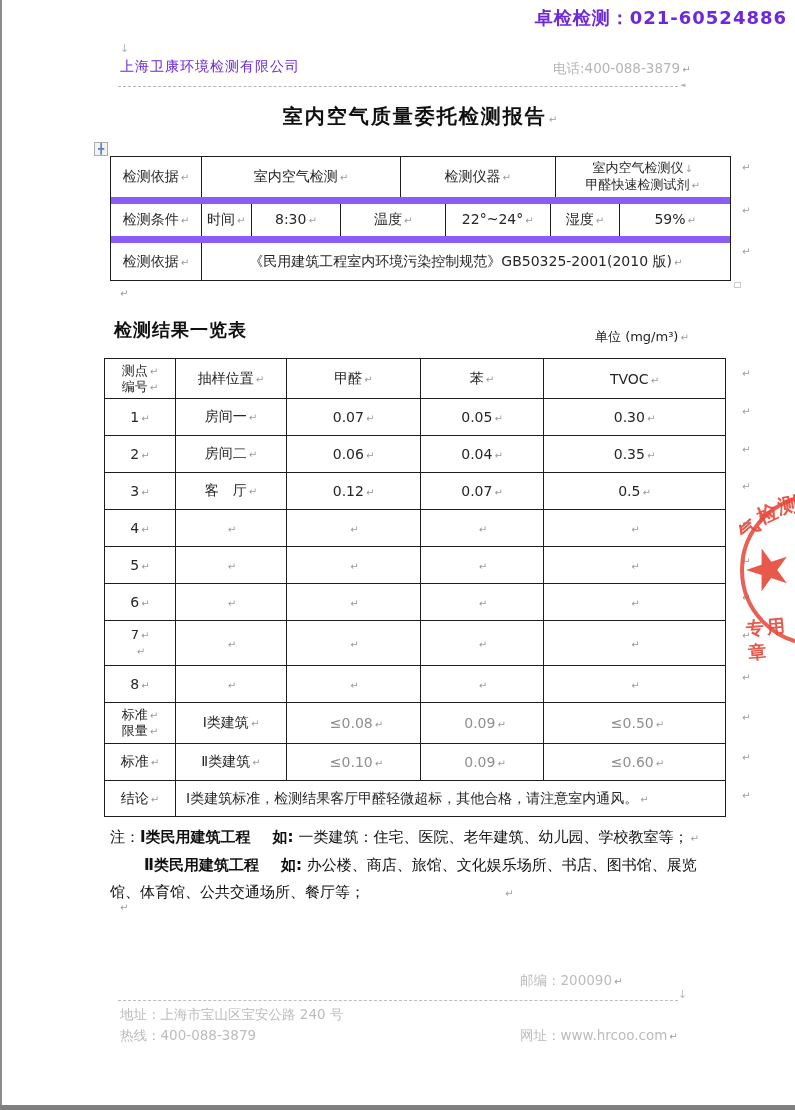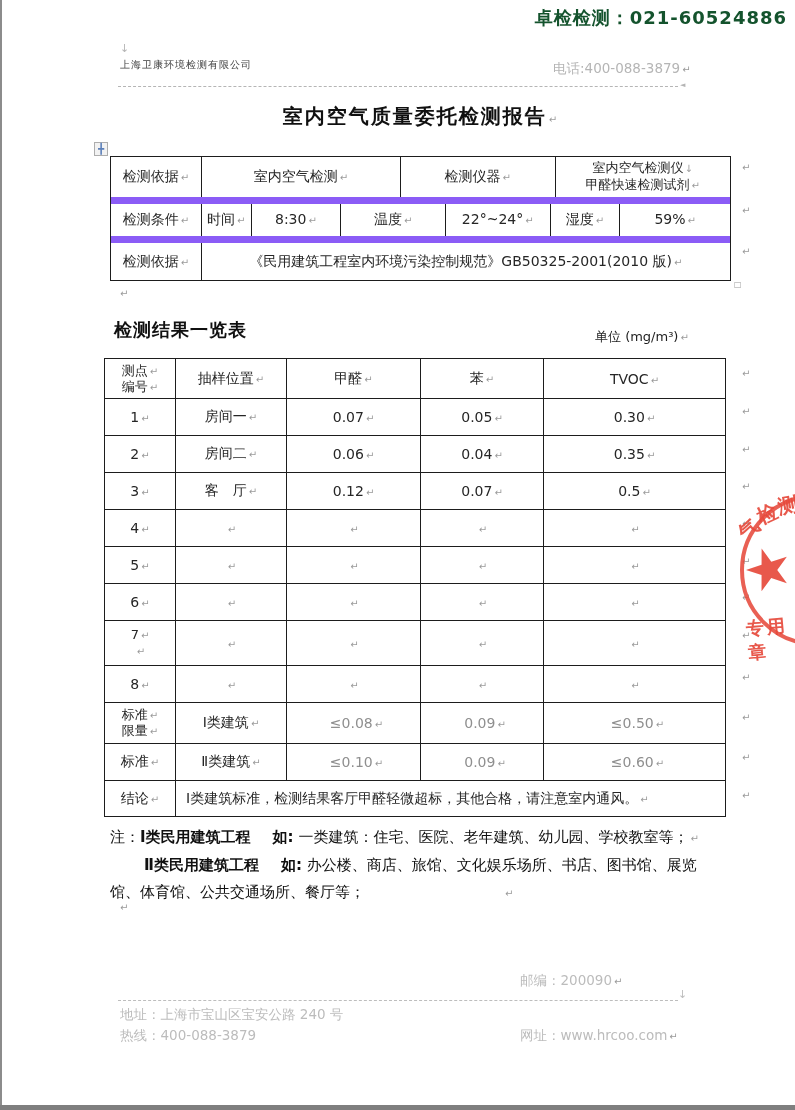--- a/index.html
+++ b/index.html
@@ -7,24 +7,24 @@
   body {
     position:relative; width:795px; height:1110px; background:#ffffff;
     overflow:hidden; font-family:"DejaVu Sans","Liberation Sans",sans-serif;
     color:#262626;
   }
   .abs { position:absolute; }
   
   .page-left-edge { position:absolute; left:0; top:0; width:2px; height:1110px; background:#8c8c8c; }
   .page-bottom-edge { position:absolute; left:0; bottom:0; width:795px; height:5px; background:#7f7f7f; }
 
-  .banner { top:6px; right:8px; color:#14532d; font-size:18px; font-weight:bold; letter-spacing:1px; }
+  .banner { top:6px; right:8px; color:#6d28d9; font-size:18px; font-weight:bold; letter-spacing:1px; }
 
   .hdr-down { left:120px; top:42px; color:#b5b5b5; font-size:11px; }
-  .hdr-company { left:120px; top:58px; color:#404040; font-size:10px; letter-spacing:1px; }
+  .hdr-company { left:120px; top:58px; color:#6d28d9; font-size:14px; letter-spacing:1px; }
   .hdr-phone { left:553px; top:60px; color:#b5b5b5; font-size:13.5px; }
   .hdr-rule { left:118px; top:86px; width:560px; border-top:1px dashed #b5b5b5; }
   .hdr-rule-end { left:680px; top:81px; color:#b5b5b5; font-size:7px; }
 
   .doc-title { left:110px; top:103px; width:620px; text-align:center; font-size:20px; font-weight:bold; letter-spacing:2px; color:#101010; }
 
   .tbl-handle { left:94px; top:142px; width:14px; height:14px; border:1px solid #adadad; background:#f2f2f2;
     color:#5b7fb9; font-size:10px; line-height:12px; text-align:center; }
 
   

